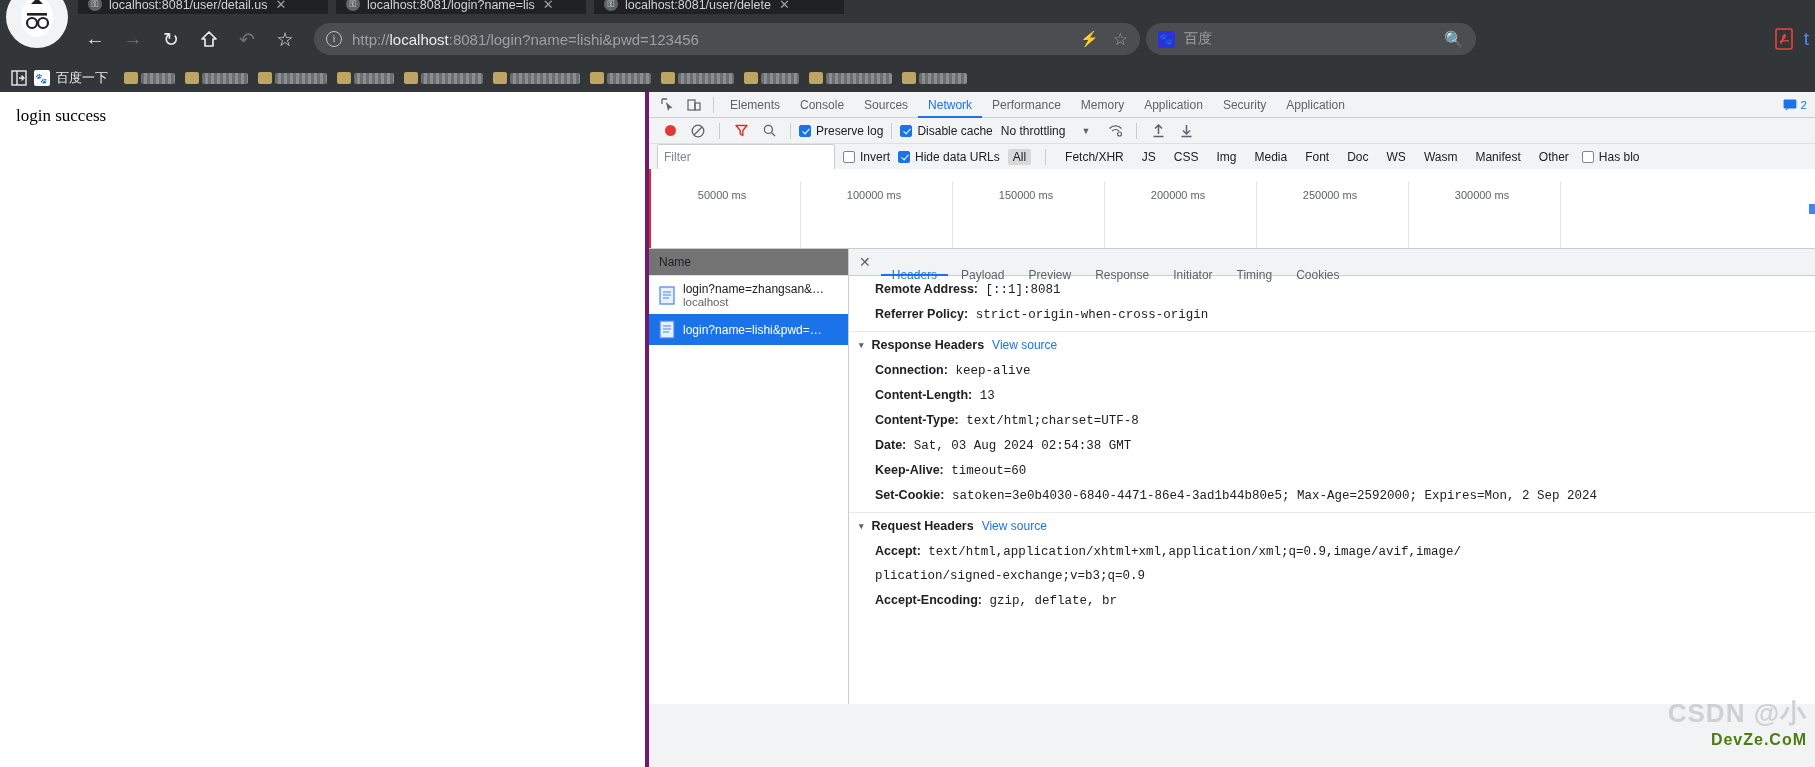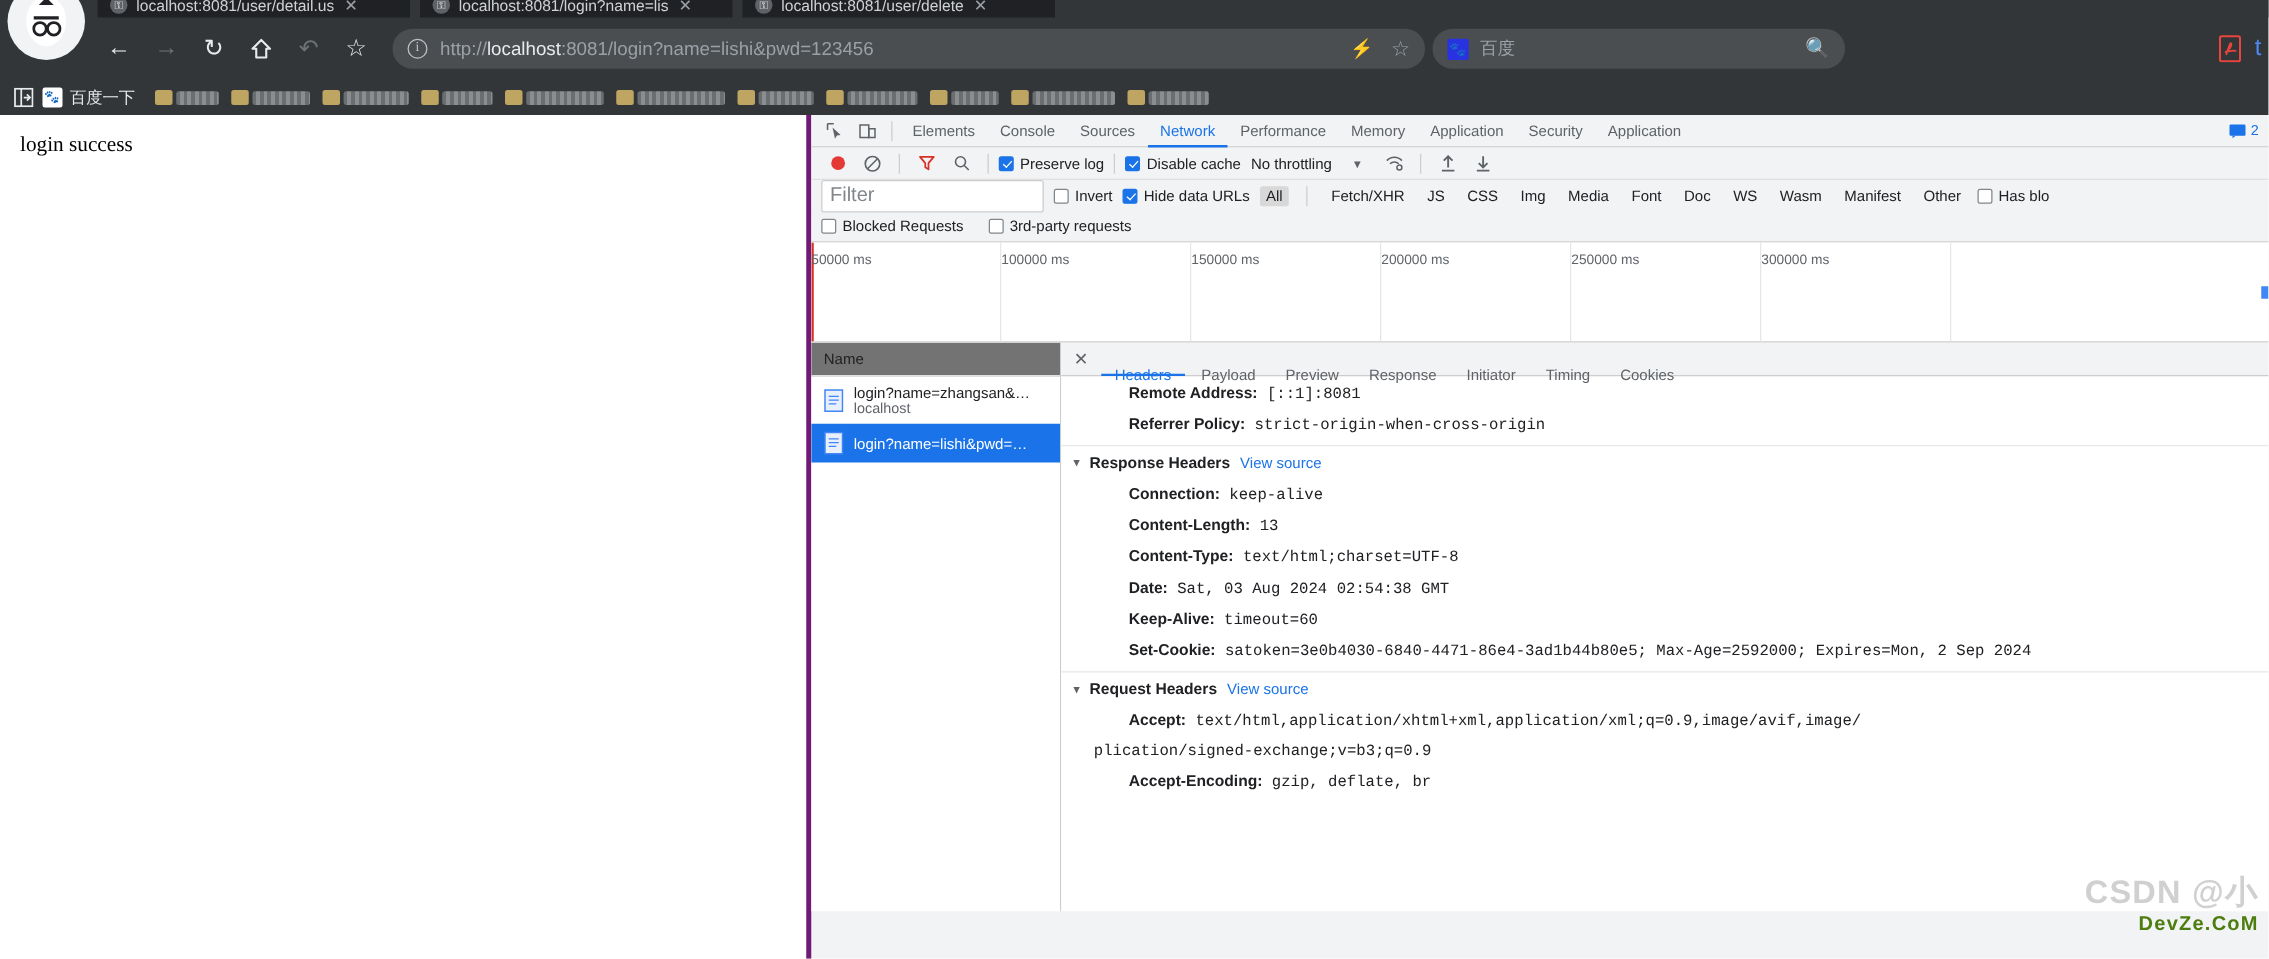--- a/index.html
+++ b/index.html
@@ -147,39 +147,39 @@
   .throttle { font-size:12px; color:#202124; margin-left:6px; white-space:nowrap; }
 
   .dt-filterbar {
     height:25px; display:flex; align-items:center; gap:8px;
     padding-left:8px; background:#f1f3f4;
   }
   .filter-input {
     width:178px; height:19px; background:#fff;
     border:1px solid #cdcdcd; border-radius:2px;
     display:flex; align-items:center; padding:12px 6px;
-    font-size:16px; color:#80868b;
+    font-size:12px; color:#80868b;
   }
   .ftype { font-size:12px; color:#202124; padding:1px 5px; border-radius:2px; white-space:nowrap; }
   .ftype.sel { background:#d8d8d8; }
   .dt-filterbar2 {
     height:25px; display:flex; align-items:center; gap:20px;
     padding-left:8px; background:#f1f3f4; border-bottom:1px solid #cdcdcd;
   }
 
   
   .dt-overview {
     height:80px; background:#fff; position:relative;
     border-bottom:1px solid #cdcdcd; overflow:hidden;
   }
   .ov-tick {
-    position:absolute; top:0; height:80px;
+    position:absolute; top:12px; height:80px;
     border-right:1px solid #e6e6e6;
     font-size:11px; color:#5f6368;
-    padding-right:5px; text-align:left; padding-top:8px;
+    padding-right:5px; text-align:center; padding-top:8px;
   }
   .ov-redline { position:absolute; left:0; top:0; width:2px; height:80px; background:#d93025; }
   .ov-bluemark { position:absolute; right:0; top:35px; width:6px; height:10px; background:#4285f4; }
 
   
   .dt-body { display:flex; height:455px; }
   .req-list { width:200px; border-right:1px solid #cdcdcd; background:#fff; }
   .req-head {
     height:27px; line-height:27px; padding-left:10px;
     font-size:12px; color:#202124; border-bottom:1px solid #e0e0e0; background:#737373;
@@ -198,21 +198,21 @@
     height:27px; display:flex; align-items:center; gap:2px;
     border-bottom:1px solid #cdcdcd; background:#f1f3f4; padding-left:10px;
   }
   .dtab { padding:14px 11px; height:27px; line-height:27px; font-size:12px; color:#5f6368; white-space:nowrap; }
   .dtab.active { color:#1a73e8; box-shadow: inset 0 -2px 0 #1a73e8; }
   .detail-body { flex:1; overflow:hidden; padding:6px 0 0 0; }
   .hdr-line {
     padding:5px 0 5px 26px; font-size:12.5px; color:#202124;
     font-family:"Liberation Mono", monospace; white-space:nowrap;
   }
-  .hdr-line b { font-family:"Liberation Sans", sans-serif; font-weight:bold;margin-left:28px; }
+  .hdr-line b { font-family:"Liberation Sans", sans-serif; font-weight:bold; }
   .hdr-section {
     padding:6px 0 6px 10px; font-size:12.5px; font-weight:bold;
     display:flex; align-items:center; gap:8px;
     border-top:1px solid #e8e8e8; margin-top:4px;
   }
   .hdr-section .tri { font-size:9px; color:#5f6368; }
   .view-src { font-weight:normal; color:#1a73e8; font-size:12px; }
 
   .watermark {
     position:absolute; right:8px; bottom:18px;
@@ -478,30 +478,20 @@
       <span class="ftype">WS</span>
       <span class="ftype">Wasm</span>
       <span class="ftype">Manifest</span>
       <span class="ftype">Other</span>
       <label class="chk">
         <span class="cbox"></span>
         <span>Has blo</span>
       </label>
     </div>
 
-    <div class="dt-filterbar2">
-      <label class="chk">
-        <span class="cbox"></span>
-        <span>Blocked Requests</span>
-      </label>
-      <label class="chk">
-        <span class="cbox"></span>
-        <span>3rd-party requests</span>
-      </label>
-    </div>
 
     <div class="dt-overview">
       <div class="ov-redline"></div>
       <div class="ov-tick" style="left:0px;width:152px;">50000 ms</div>
       <div class="ov-tick" style="left:152px;width:152px;">100000 ms</div>
       <div class="ov-tick" style="left:304px;width:152px;">150000 ms</div>
       <div class="ov-tick" style="left:456px;width:152px;">200000 ms</div>
       <div class="ov-tick" style="left:608px;width:152px;">250000 ms</div>
       <div class="ov-tick" style="left:760px;width:152px;">300000 ms</div>
       <div class="ov-bluemark"></div>

